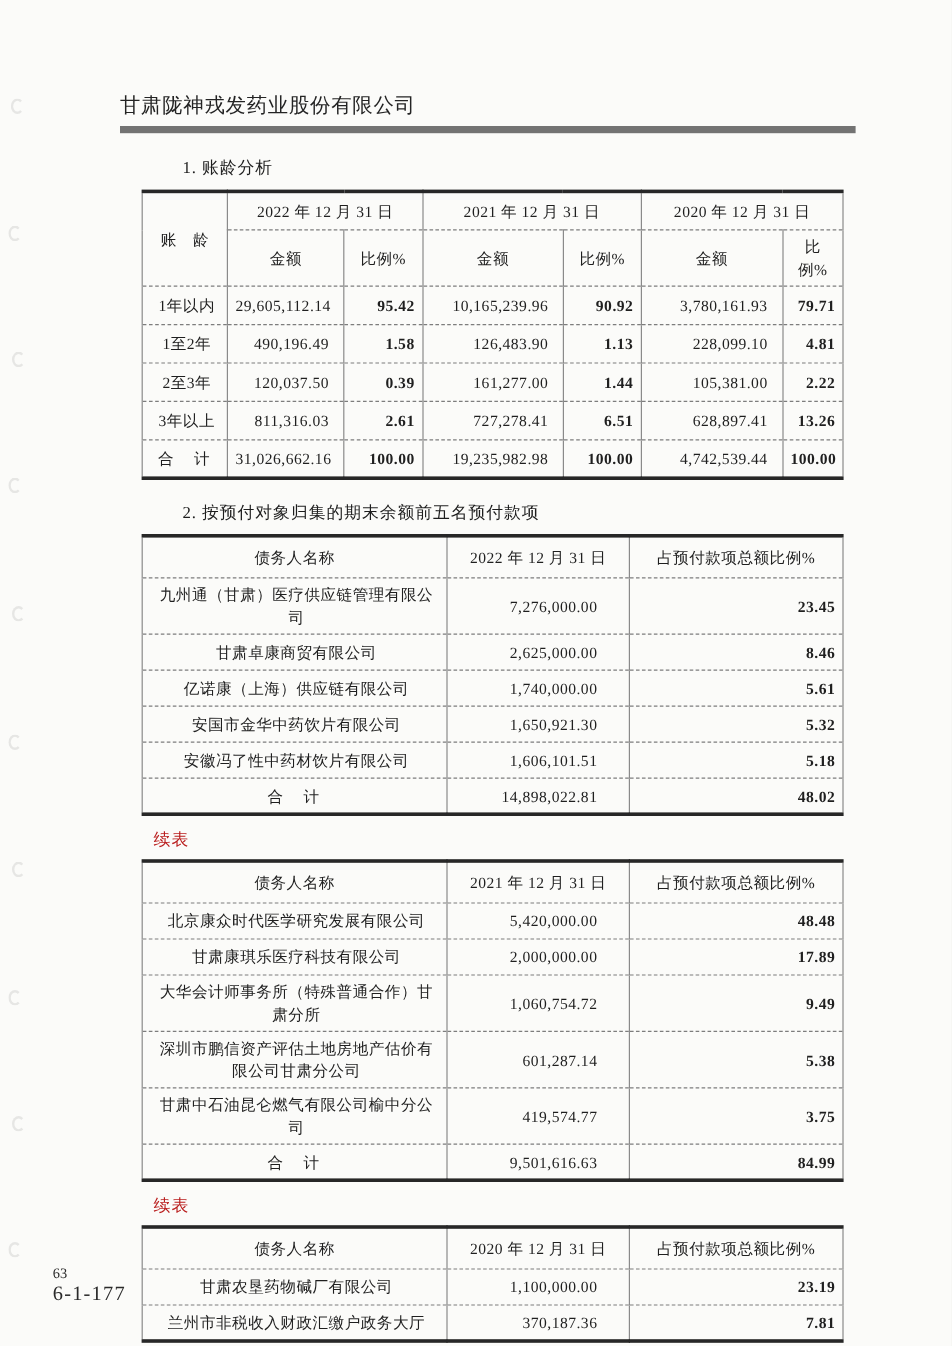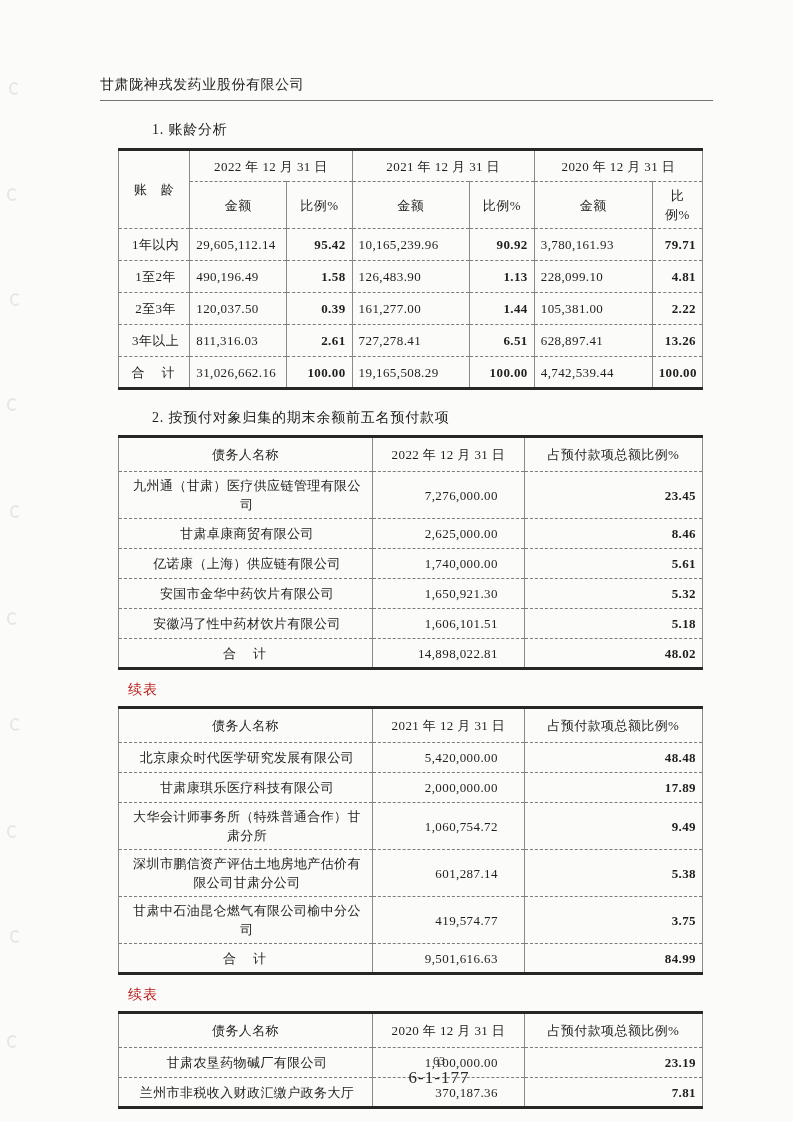--- a/index.html
+++ b/index.html
@@ -21,25 +21,25 @@
     position:absolute;
     width:11px; height:13px;
     border:2px solid rgba(175,175,175,0.28);
     border-right-color:transparent;
     border-radius:50%;
   }
   
   .doc-header {
     margin:76px 80px 0 100px;
     padding-bottom:6px;
-    border-bottom:1px solid #737373;
+    border-bottom:6px solid #737373;
     display:flex;
     justify-content:space-between;
     align-items:center;
-    font-size:14px;
+    font-size:17px;
     letter-spacing:0.6px;
     color:#242424;
   }
   .content { margin-left:118px; width:585px; }
   .sec-title {
     font-size:14px;
     letter-spacing:0.8px;
     color:#1d1d1d;
     margin:20px 0 9px 34px;
   }
@@ -64,35 +64,34 @@
     border-right:1px solid #8a8a8a;
     border-top:1px dashed #7d7d7d;
     font-weight:normal;
     padding:4px 6px;
     letter-spacing:0.4px;
     line-height:19px;
   }
   tr:first-child > th, tr:first-child > td { border-top:none; }
   th { text-align:center; }
   td.lbl   { text-align:center;  padding-left:9px; }
-  td.amt   { text-align:left; padding-right:12px; }
+  td.amt   { text-align:right; padding-right:12px; }
   td.amt2  { text-align:right; padding-right:26px; }
   td.ratio { text-align:right;font-weight:bold; }
   td.total { text-align:center; letter-spacing:2px; }
   .aging  tr { height:32px; }
   .prepay tr { height:30px; }
   .prepay tr.hdr { height:35px; }
   .aging th { height:30px; }
   
   .page-footer {
     position:absolute;
     left:0; right:0;
     top:1054px;
-    text-align:center;
-    padding-left:85px;
+    padding-left:44px;
     color:#2a2a2a;
   }
   .page-footer .pg  { font-size:12px; line-height:14px; }
   .page-footer .doc { font-size:17px; line-height:20px; letter-spacing:1px; }
 </style>
 </head>
 <body>
 
 <div class="page">
 
@@ -173,21 +172,21 @@
           <td class="ratio">2.61</td>
           <td class="amt">727,278.41</td>
           <td class="ratio">6.51</td>
           <td class="amt">628,897.41</td>
           <td class="ratio">13.26</td>
         </tr>
         <tr>
           <td class="total">合　计</td>
           <td class="amt">31,026,662.16</td>
           <td class="ratio">100.00</td>
-          <td class="amt">19,165,508.29</td>
+          <td class="amt">19,235,982.98</td>
           <td class="ratio">100.00</td>
           <td class="amt">4,742,539.44</td>
           <td class="ratio">100.00</td>
         </tr>
       </tbody>
     </table>
 
     <div class="sec-title tight">2. 按预付对象归集的期末余额前五名预付款项</div>
 
     <table class="prepay">

